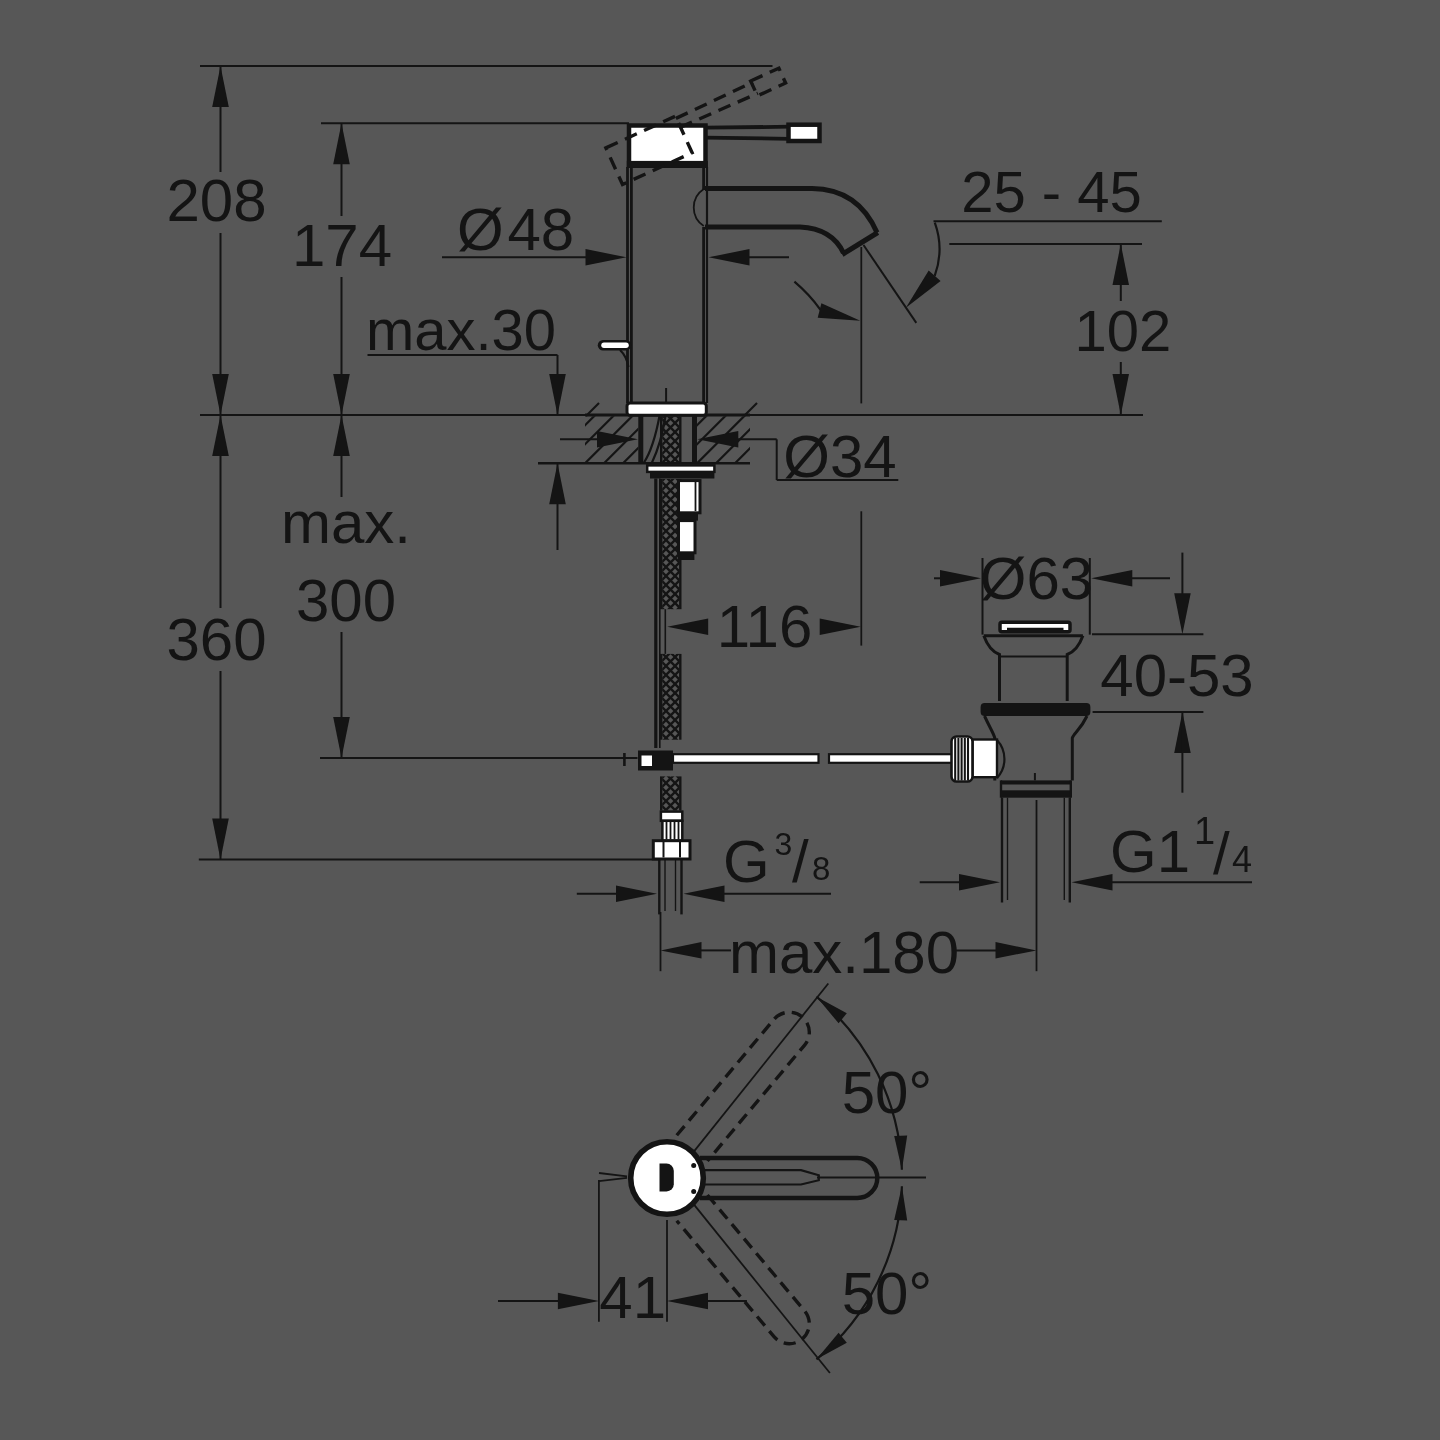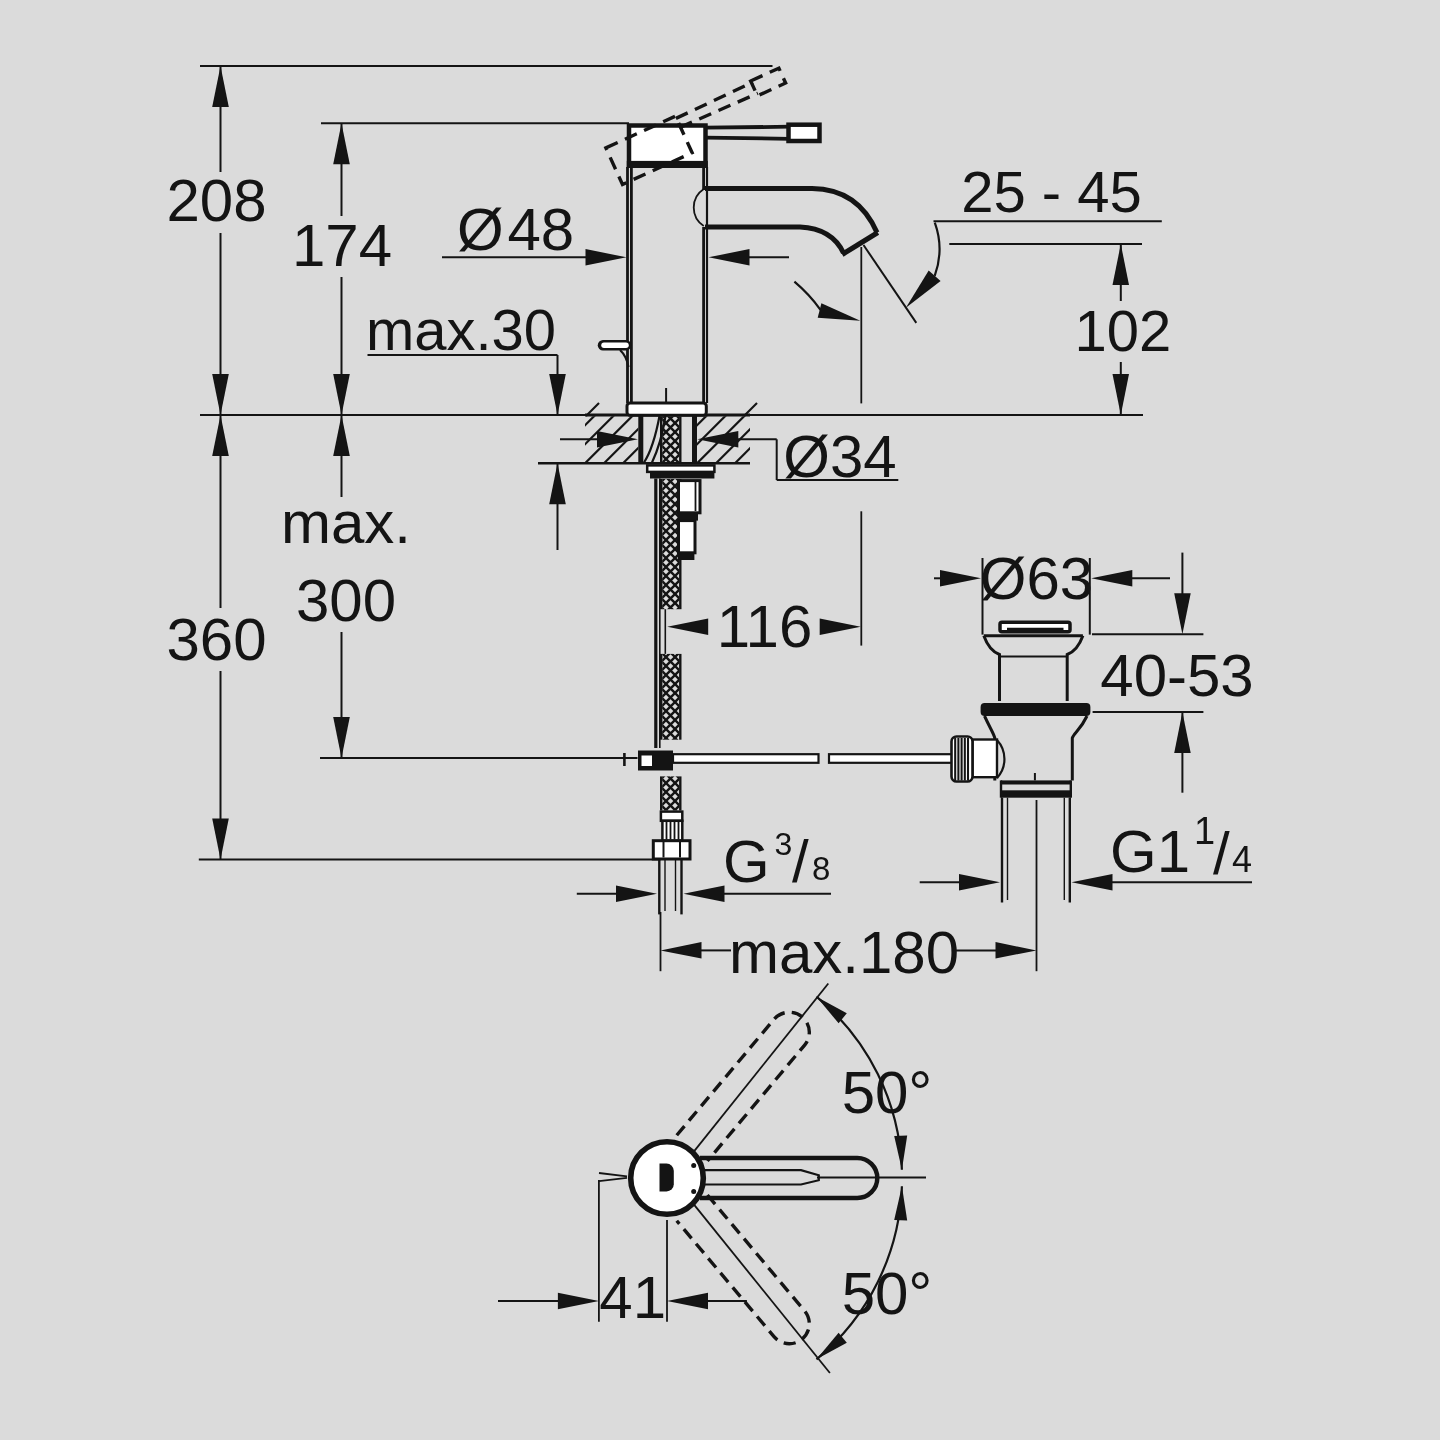--- a/index.html
+++ b/index.html
@@ -1,18 +1,18 @@
 <!DOCTYPE html>
 <html><head>
 <meta charset="utf-8">
 <style>
   html,body { margin:0; padding:0; background:#ffffff; -webkit-font-smoothing: antialiased; }
   text { -webkit-font-smoothing: antialiased; }
   svg { opacity: 0.999; }
-  #page { width:1440px; height:1440px; position:relative; background:#fde047; transform: translateZ(0); filter: grayscale(100%); }
+  #page { width:1440px; height:1440px; position:relative; background:#0369a1; transform: translateZ(0); filter: grayscale(100%); }
 </style>
 </head>
 <body>
 <div id="page">
 <svg width="1440" height="1440" viewBox="0 0 1440 1440">
 <defs>
 <pattern id="braid" width="9" height="9" patternUnits="userSpaceOnUse">
 <path d="M0,9 L9,0 M0,0 L9,9" stroke="#141414" stroke-width="2.4" fill="none"></path>
 </pattern>
 <clipPath id="hatchL">

